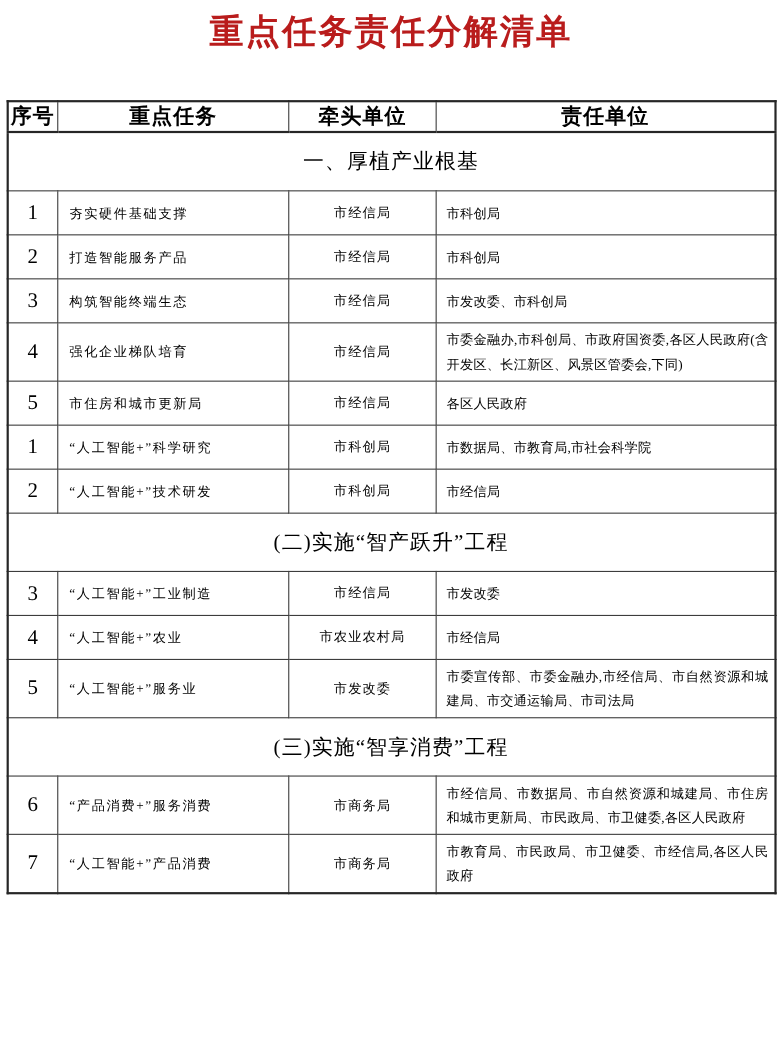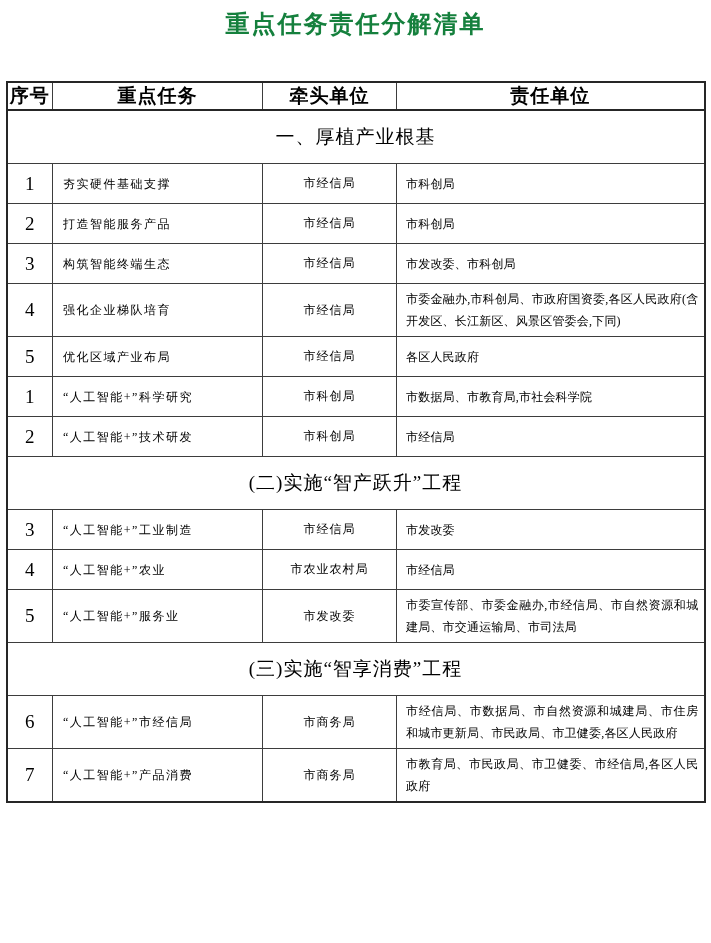--- a/index.html
+++ b/index.html
@@ -17,23 +17,23 @@
   .page {
     width: 711px;
     height: 943px;
     box-sizing: border-box;
   }
   .title {
     margin: 8px 0 0 0;
     text-align: center;
     font-family: "Liberation Serif", "DejaVu Serif", serif;
     font-weight: 700;
-    font-size: 24px;
+    font-size: 31px;
     letter-spacing: 2px;
-    color: #15803d;
+    color: #b91c1c;
   }
   table.resp-table {
     width: 698px;
     margin: 41px auto 0 auto;
     border-collapse: collapse;
     table-layout: fixed;
     border: 2px solid #262626;
   }
   col.c1 { width: 46px; }
   col.c2 { width: 210px; }
@@ -136,21 +136,21 @@
           <td class="resp">市发改委、市科创局</td>
         </tr>
         <tr class="task-row">
           <td class="no">4</td>
           <td class="task">强化企业梯队培育</td>
           <td class="lead">市经信局</td>
           <td class="resp">市委金融办,市科创局、市政府国资委,各区人民政府(含开发区、长江新区、风景区管委会,下同)</td>
         </tr>
         <tr class="task-row">
           <td class="no">5</td>
-          <td class="task">优化区域产业布局</td>
+          <td class="task">市住房和城市更新局</td>
           <td class="lead">市经信局</td>
           <td class="resp">各区人民政府</td>
         </tr>
         <tr class="task-row">
           <td class="no">1</td>
           <td class="task">“人工智能+”科学研究</td>
           <td class="lead">市科创局</td>
           <td class="resp">市数据局、市教育局,市社会科学院</td>
         </tr>
         <tr class="task-row">
@@ -178,21 +178,21 @@
           <td class="no">5</td>
           <td class="task">“人工智能+”服务业</td>
           <td class="lead">市发改委</td>
           <td class="resp">市委宣传部、市委金融办,市经信局、市自然资源和城建局、市交通运输局、市司法局</td>
         </tr>
         <tr class="section-row">
           <td colspan="4" class="section-cell">(三)实施“智享消费”工程</td>
         </tr>
         <tr class="task-row">
           <td class="no">6</td>
-          <td class="task">“人工智能+”市经信局</td>
+          <td class="task">“产品消费+”服务消费</td>
           <td class="lead">市商务局</td>
           <td class="resp">市经信局、市数据局、市自然资源和城建局、市住房和城市更新局、市民政局、市卫健委,各区人民政府</td>
         </tr>
         <tr class="task-row">
           <td class="no">7</td>
           <td class="task">“人工智能+”产品消费</td>
           <td class="lead">市商务局</td>
           <td class="resp">市教育局、市民政局、市卫健委、市经信局,各区人民政府</td>
         </tr>
       </tbody>

